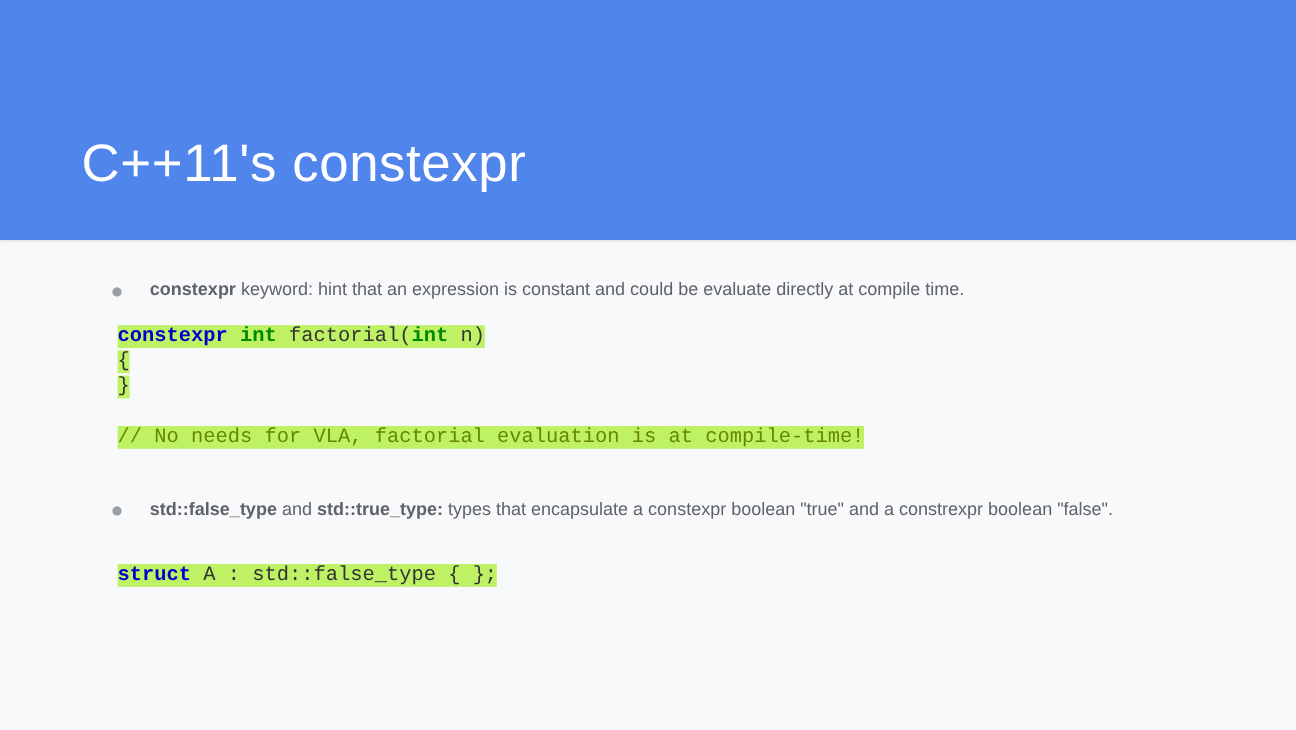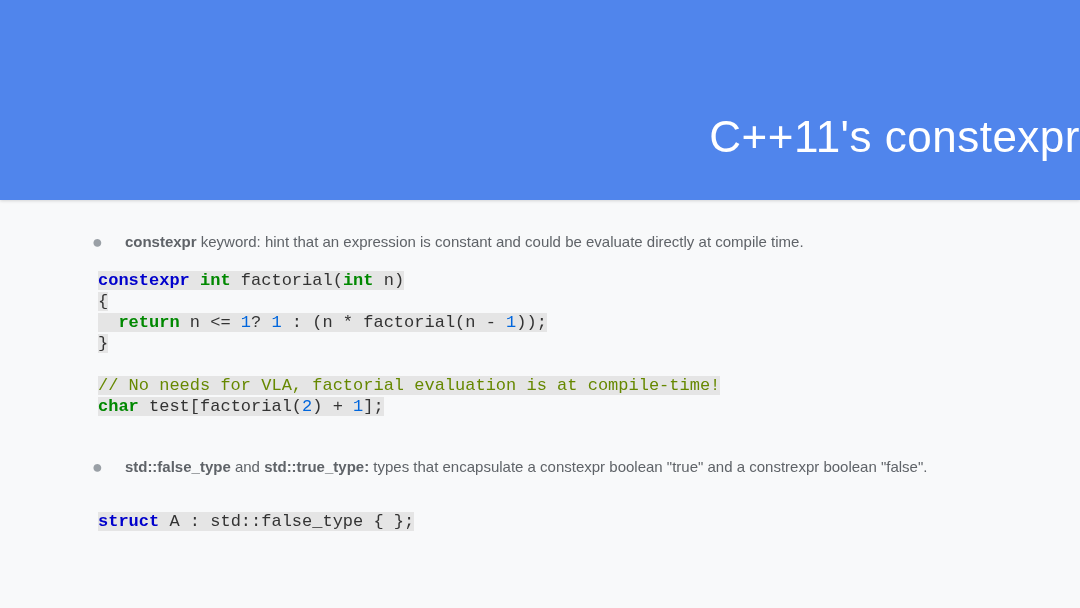--- a/index.html
+++ b/index.html
@@ -15,21 +15,20 @@
       overflow: hidden;
     }
     .header {
       background: #5085ec;
       height: 200px;
       display: flex;
       align-items: flex-end;
       padding-left: 68px;
       padding-bottom: 38px;
       box-shadow: 0 1px 3px rgba(0,0,0,0.15);
-      justify-content: flex-end;
     }
     .header h1 {
       color: #ffffff;
       font-size: 44px;
       font-weight: 400;
       letter-spacing: 0.5px;
     }
     .content {
       padding-top: 28px;
       padding-left: 68px;
@@ -78,21 +77,21 @@
       color: #008800;
       font-weight: 700;
     }
     .code-block .num {
       color: #0066dd;
     }
     .code-block .comment {
       color: #668800;
     }
     .code-line {
-      background: #e5e5e5;
+      background: #bef264;
       display: inline;
     }
     .second-bullet {
       margin-top: 36px;
     }
     .bottom-code {
       margin-top: 30px;
     }
   </style>
 </head>
@@ -107,25 +106,23 @@
   <div class="bullet-item">
     <span class="bullet-dot">●</span>
     <span class="bullet-text">
       <span class="bold">constexpr</span><span> keyword: hint that an expression is constant and could be evaluate directly at compile time.</span>
     </span>
   </div>
 
   <div class="code-block">
     <div><span class="code-line"><span class="kw-blue">constexpr</span> <span class="kw-green">int</span> <span>factorial(</span><span class="kw-green">int</span><span> n)</span></span></div>
     <div><span class="code-line">{</span></div>
-    <div><span class="code-line">&nbsp;&nbsp;<span class="kw-ret">return</span><span> n &lt;= </span><span class="num">1</span><span>? </span><span class="num">1</span><span> : (n * factorial(n - </span><span class="num">1</span><span>));</span></span></div>
     <div><span class="code-line">}</span></div>
     <div>&nbsp;</div>
     <div><span class="code-line"><span class="comment">// No needs for VLA, factorial evaluation is at compile-time!</span></span></div>
-    <div><span class="code-line"><span class="kw-green">char</span><span> test[factorial(</span><span class="num">2</span><span>) + </span><span class="num">1</span><span>];</span></span></div>
   </div>
 
   <div class="bullet-item second-bullet">
     <span class="bullet-dot">●</span>
     <span class="bullet-text">
       <span class="bold">std::false_type</span><span> and </span><span class="bold">std::true_type:</span><span> types that encapsulate a constexpr boolean "true" and a constrexpr boolean "false".</span>
     </span>
   </div>
 
   <div class="code-block bottom-code">

